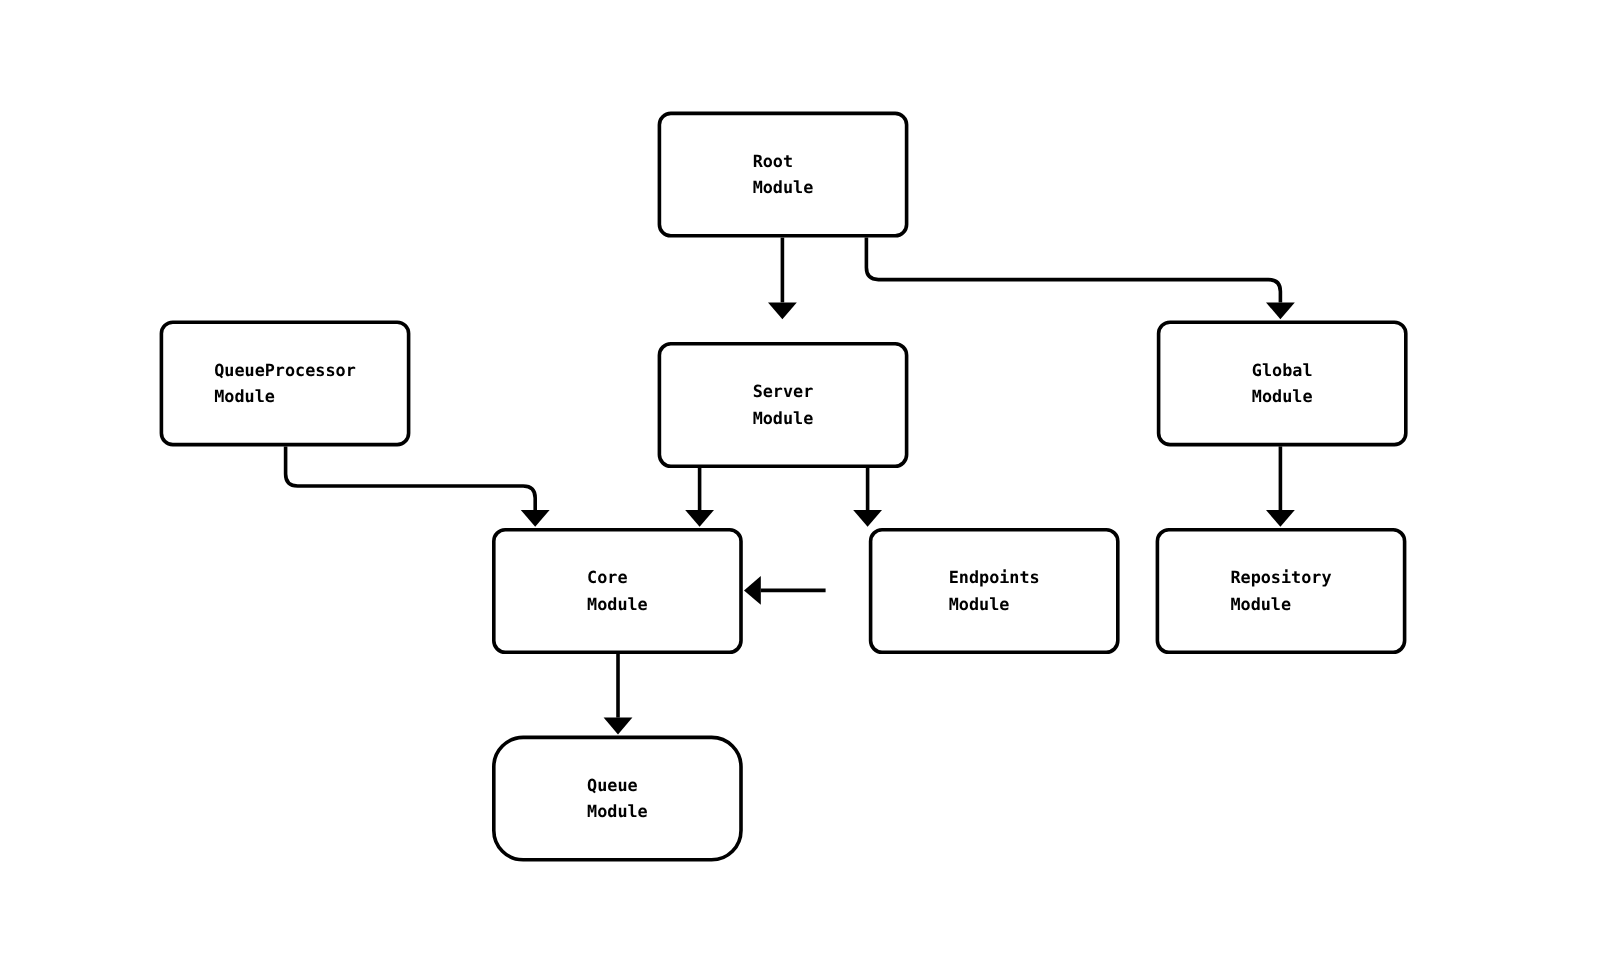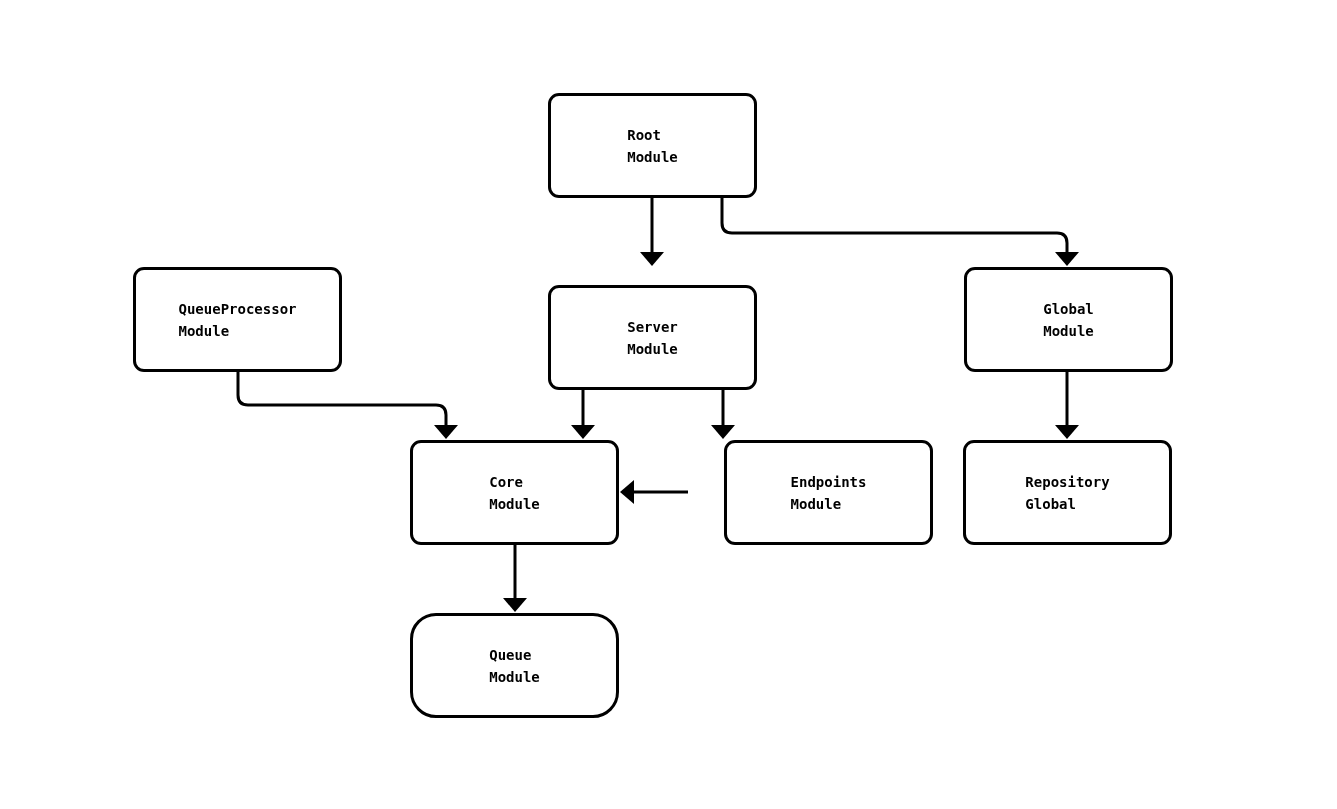--- a/index.html
+++ b/index.html
@@ -134,21 +134,21 @@
 Module</span>
   </div>
 
   <div class="node n-endpoints">
     <span class="label">Endpoints
 Module</span>
   </div>
 
   <div class="node n-repository">
     <span class="label">Repository
-Global</span>
+Module</span>
   </div>
 
   <div class="node n-queue">
     <span class="label">Queue
 Module</span>
   </div>
 
 </div>
 
 </body></html>

